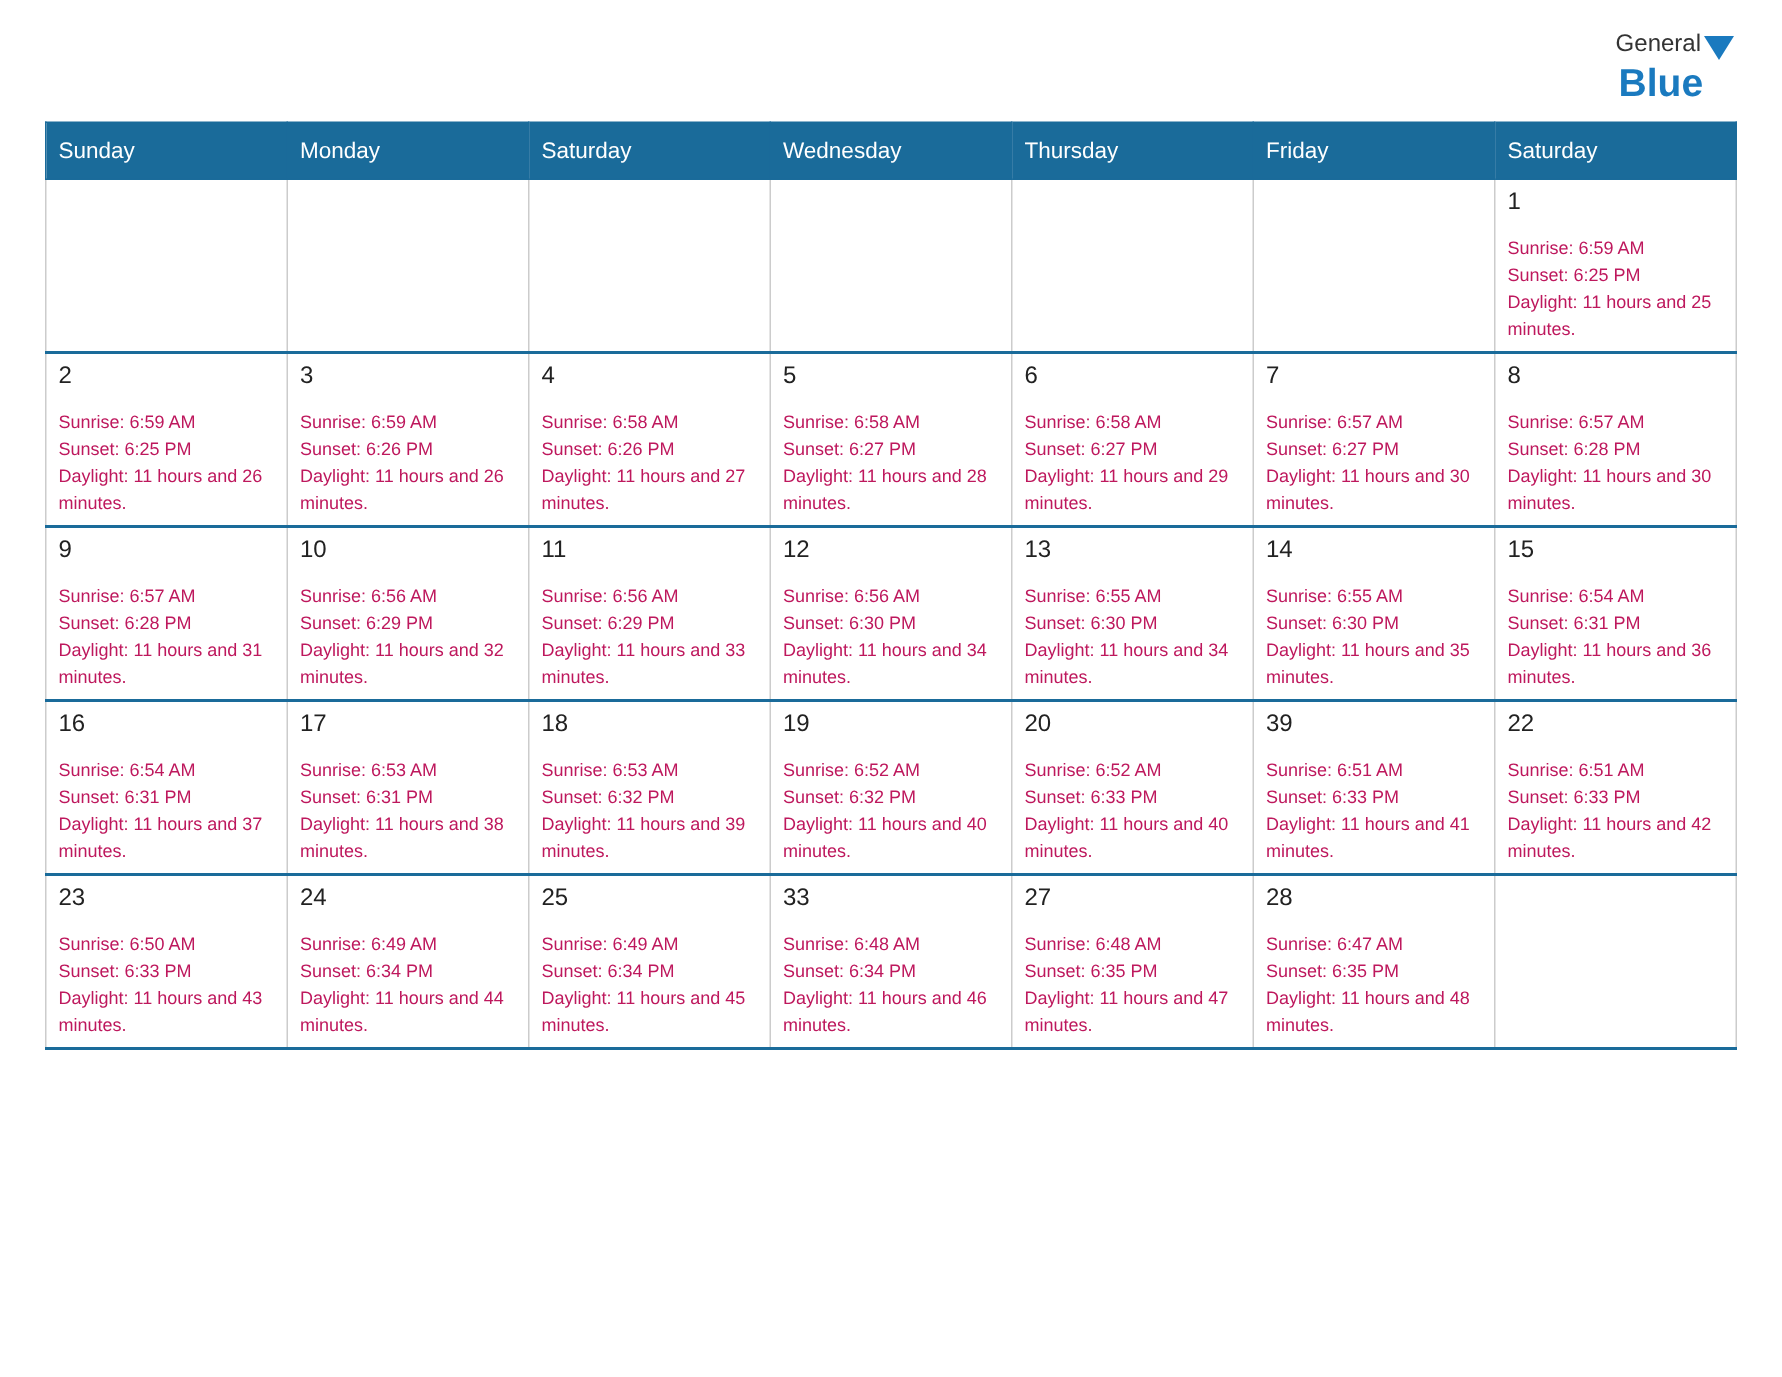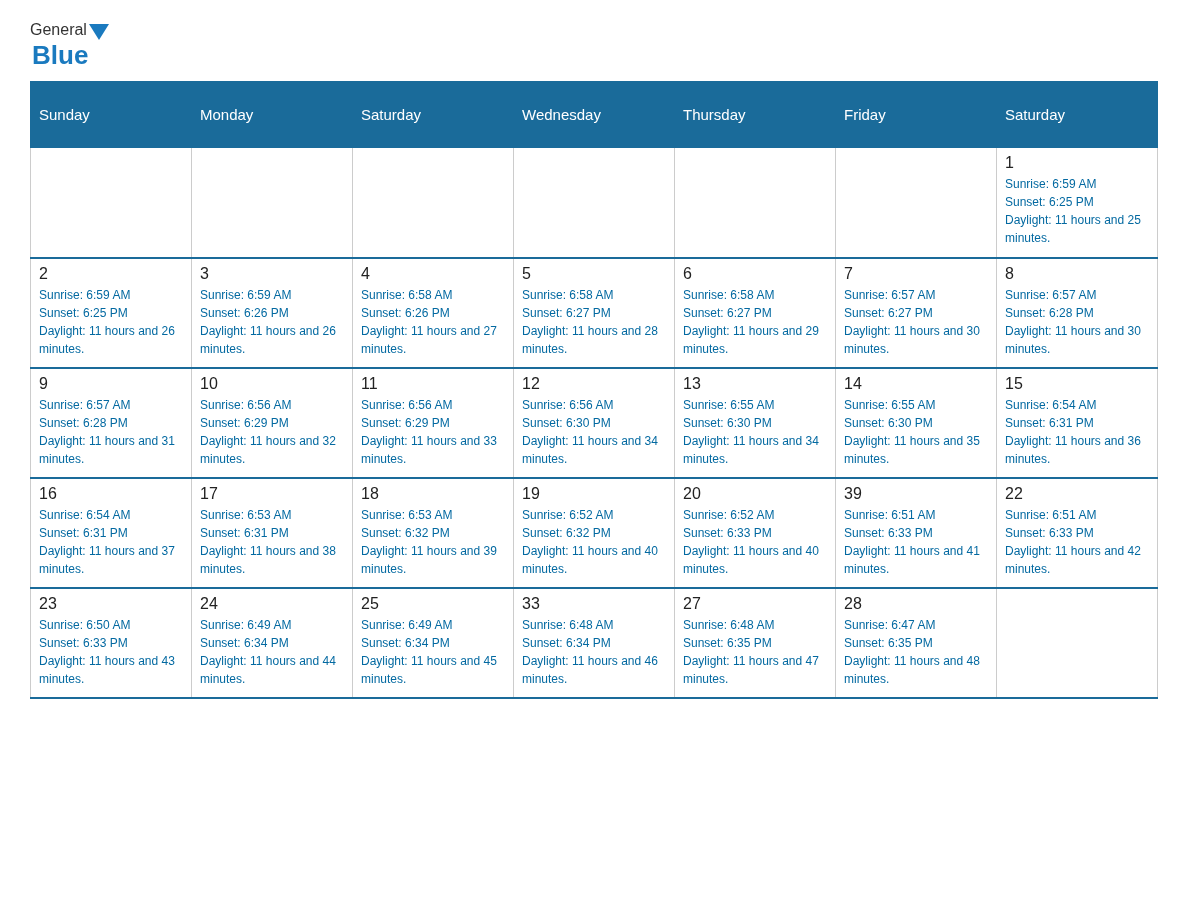--- a/index.html
+++ b/index.html
@@ -6,22 +6,23 @@
     body {
       font-family: Arial, sans-serif;
       background: #fff;
       padding: 20px 30px;
       width: 1188px;
       min-height: 918px;
     }
     .header {
       display: flex;
       justify-content: space-between;
-      align-items: center;
+      align-items: flex-end;
       margin-bottom: 10px;
+      flex-direction: column;
     }
     .logo {
       display: flex;
       flex-direction: column;
       align-items: flex-start;
     }
     .logo-general { color: #333; }
     .logo-arrow {
       width: 0;
       height: 0;
@@ -45,21 +46,21 @@
       margin-top: 4px;
     }
     .calendar {
       width: 100%;
       border-collapse: collapse;
       margin-top: 10px;
     }
     .calendar thead tr th {
       background-color: #1a6b9a;
       color: #fff;
-      padding: 24px 8px;
+      padding: 10px 8px;
       font-size: 15px;
       font-weight: normal;
       text-align: left;
       border: 1px solid #1a6b9a;
     }
     .calendar tbody tr td {
       vertical-align: top;
       padding: 6px 8px;
       border: 1px solid #ccc;
       width: 14.28%;
@@ -71,22 +72,23 @@
     }
     .day-number {
       font-size: 16px;
       color: #222;
       font-weight: normal;
       display: block;
       margin-bottom: 3px;
     }
     .day-info {
       font-size: 12px;
-      color: #0369a1;
+      color: #be185d;
       line-height: 1.5;
+      margin-top: 12px;
     }
     .empty-cell {
       background: #fff;
     }
     .logo-row1 {
       display: flex;
       align-items: center;
     }
     .logo-row2 {
       color: #1a7abf;

